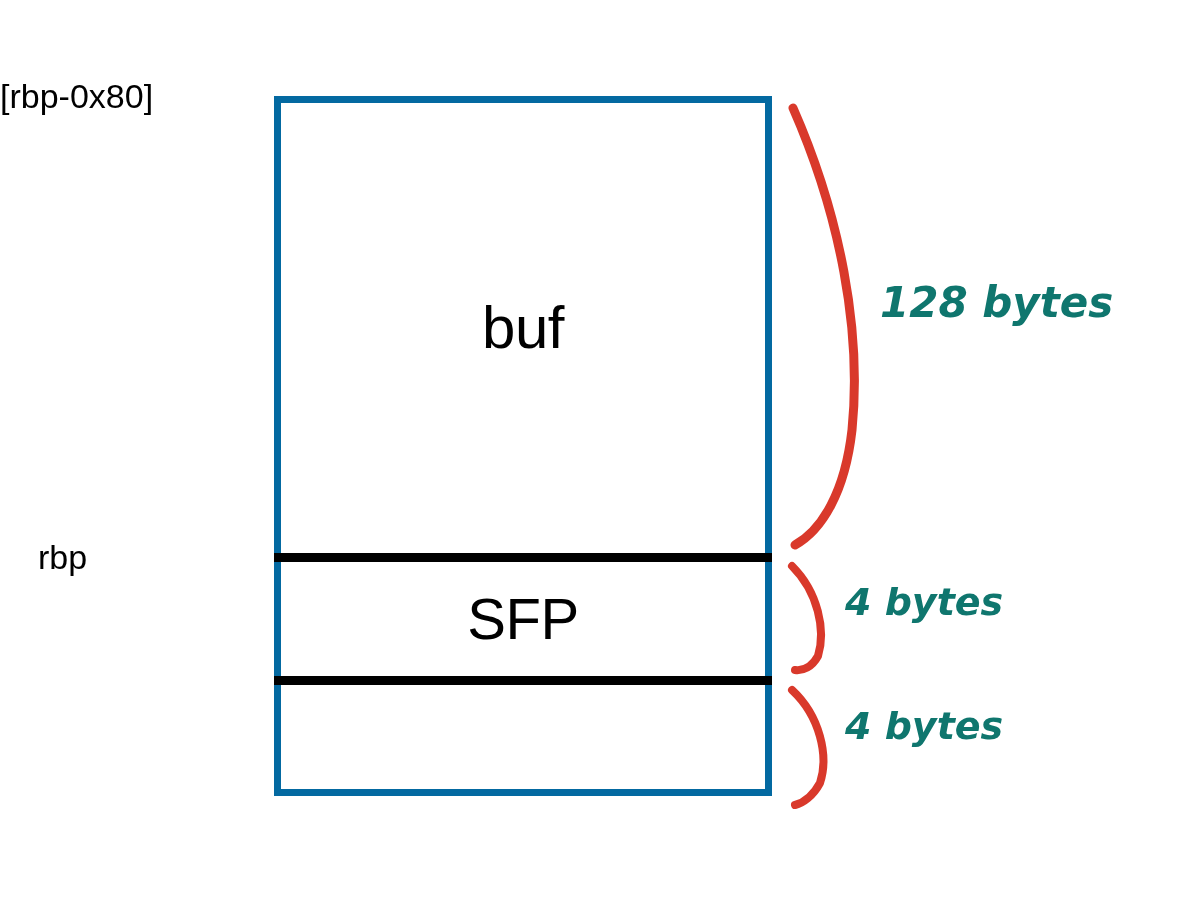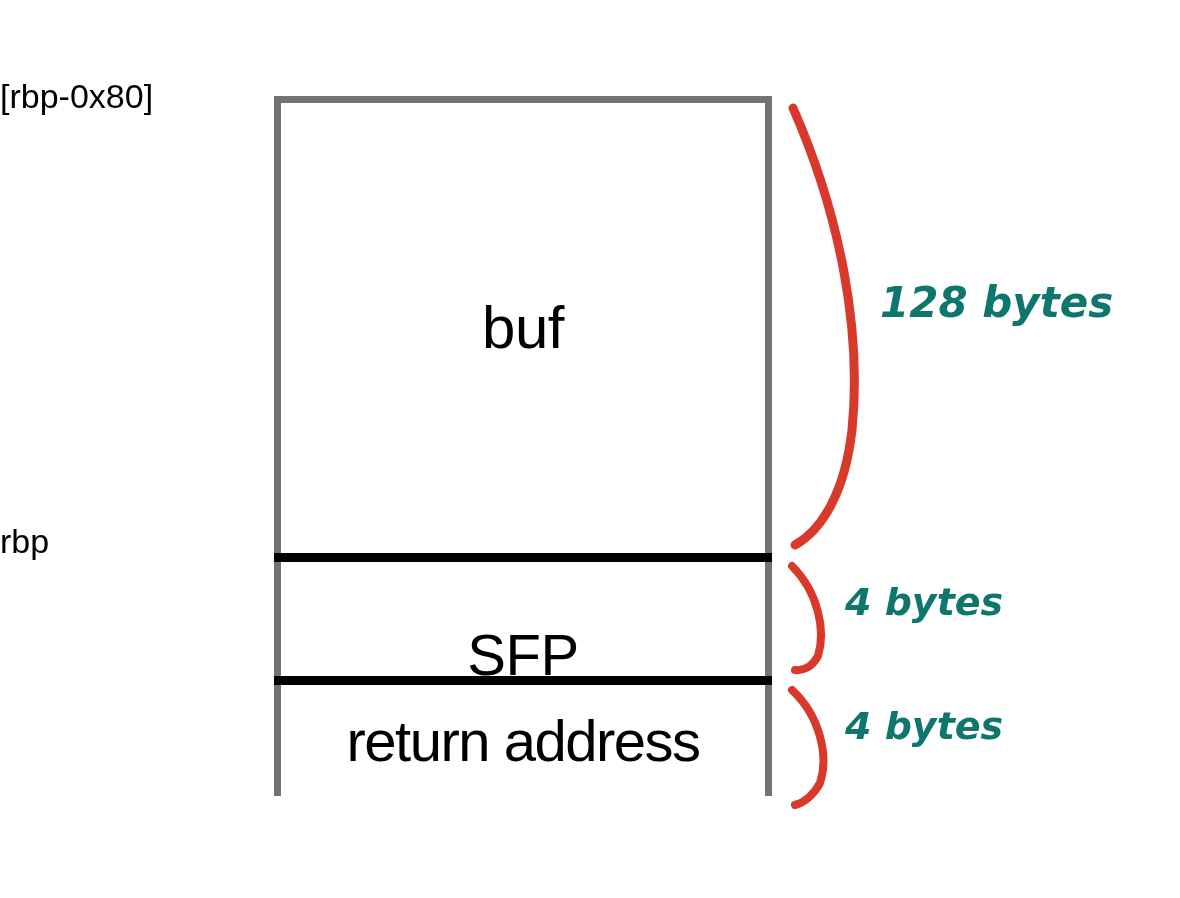--- a/index.html
+++ b/index.html
@@ -23,21 +23,21 @@
   }
 
   
   .stack-box {
     position: absolute;
     left: 274px;
     top: 96px;
     width: 498px;
     height: 700px;
     box-sizing: border-box;
-    border: 7px solid #737373;
+    border: 7px solid #0369a1;
     background: #ffffff;
     text-align: right;
   }
 
   .cell {
     position: absolute;
     left: 0;
     right: 0;
     display: flex;
     align-items: center;
@@ -64,21 +64,20 @@
     right: -7px;
     height: 9px;
     background: #000000;
   }
   .divider-rbp { top: 450px; }
   .divider-low { top: 573px; }
 
   .cell-sfp {
     top: 459px;
     height: 114px;
-    margin-top: 36px;
   }
   .cell-sfp .cell-label {
     font-size: 58px;
     line-height: 1;
     letter-spacing: -0.5px;
   }
 
   .cell-ret {
     top: 582px;
     height: 111px;
@@ -100,22 +99,23 @@
   }
   .addr-rbp-0x80 {
     left: 0px;
     width: 265px;
     top: 96px;
     transform: translateY(-50%);
   }
   .addr-rbp {
     left: 0px;
     width: 258px;
-    top: 541px;
+    top: 557px;
     transform: translateY(-50%);
+    padding-left: 38px;
   }
 
   
   .annot-svg {
     position: absolute;
     left: 0;
     top: 0;
     width: 1180px;
     height: 898px;
     pointer-events: none;
@@ -162,23 +162,20 @@
     </div>
 
     <div class="divider divider-rbp"></div>
 
     <div class="cell cell-sfp">
       <span class="cell-label">SFP</span>
     </div>
 
     <div class="divider divider-low"></div>
 
-    <div class="cell cell-ret">
-      <span class="cell-label">return address</span>
-    </div>
 
   </div>
 
   <svg class="annot-svg" viewBox="0 0 1180 898">
     <g fill="none" stroke="#d9392b" stroke-linecap="round" stroke-width="9">
       <path d="M793 108 C 840 215, 862 330, 852 430 C 845 492, 822 530, 795 545"></path>
     </g>
     <g fill="none" stroke="#d9392b" stroke-linecap="round" stroke-width="8">
       <path d="M792 566 C 818 592, 826 630, 818 656 C 812 667, 803 671, 795 670"></path>
       <path d="M792 690 C 820 716, 829 756, 820 783 C 813 796, 803 803, 795 805"></path>

